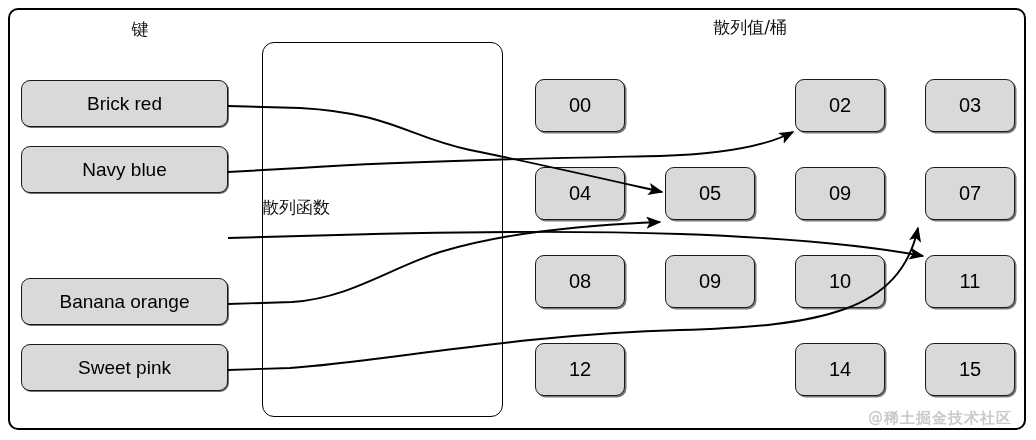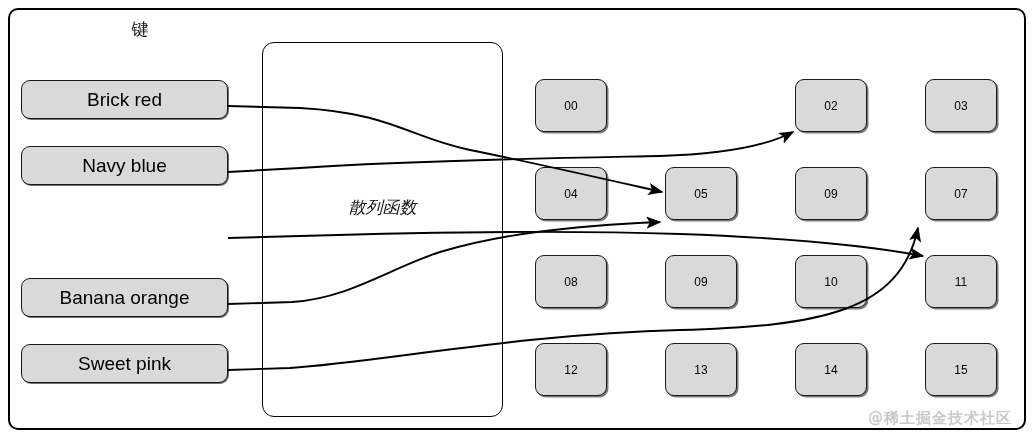--- a/index.html
+++ b/index.html
@@ -11,58 +11,58 @@
     position:absolute;left:8px;top:8px;width:1018px;height:422px;
     border:2px solid #000;border-radius:10px;box-sizing:border-box;background:#fff;
   }
   .col-header{
     position:absolute;font-size:17px;color:#111;text-align:center;
     font-family:"DejaVu Sans","Liberation Sans",sans-serif;white-space:nowrap;
   }
   #keys-header{left:60px;top:18px;width:160px;}
   #buckets-header{left:640px;top:16px;width:220px;}
   .key-box{
-    position:absolute;left:21px;width:207px;height:39px;
+    position:absolute;left:21px;width:207px;height:47px;
     background:#d9d9d9;border:1.6px solid #1a1a1a;border-radius:9px;
     box-shadow:1px 1px 0 #6e6e6e;
     display:flex;align-items:center;justify-content:center;
     font-size:19px;color:#000;box-sizing:border-box;
   }
   #hash-box{
     position:absolute;left:262px;top:42px;width:241px;height:375px;
     border:1.8px solid #000;border-radius:12px;box-sizing:border-box;background:transparent;
   }
   #hash-label{
-    position:absolute;left:262px;top:196px;width:241px;text-align:center;
+    position:absolute;left:262px;top:196px;width:241px;
     font-size:17px;color:#111;
     font-family:"DejaVu Sans","Liberation Sans",sans-serif;
-    font-style:italic;
   }
   .bucket{
-    position:absolute;width:72px;height:53px;
+    position:absolute;width:90px;height:53px;
     background:#d9d9d9;border:1.6px solid #1a1a1a;border-radius:9px;
     box-shadow:1.5px 1.5px 0 #7a7a7a;
     display:flex;align-items:center;justify-content:center;
-    font-size:12px;color:#000;box-sizing:border-box;
+    font-size:20px;color:#000;box-sizing:border-box;
   }
   #wires{position:absolute;left:0;top:0;width:1036px;height:440px;pointer-events:none;}
   #watermark{
     position:absolute;right:24px;bottom:12px;font-size:15px;color:#c9c9c9;
     font-family:"DejaVu Sans","Liberation Sans",sans-serif;letter-spacing:1px;font-weight:bold;
   }
 </style>
 </head>
 <body>
 
 <div id="stage">
 
   <div id="outer-frame"></div>
 
   <div class="col-header" id="keys-header">键</div>
 
+  <div class="col-header" id="buckets-header">散列值/桶</div>
 
   <div class="key-box" style="top:80px">Brick red</div>
   <div class="key-box" style="top:146px">Navy blue</div>
   <div class="key-box" style="top:278px">Banana orange</div>
   <div class="key-box" style="top:344px">Sweet pink</div>
 
   <div id="hash-box"></div>
   <div id="hash-label">散列函数</div>
 
   <div class="bucket" style="left:535px;top:79px">00</div>
@@ -73,21 +73,20 @@
   <div class="bucket" style="left:665px;top:167px">05</div>
   <div class="bucket" style="left:795px;top:167px">09</div>
   <div class="bucket" style="left:925px;top:167px">07</div>
 
   <div class="bucket" style="left:535px;top:255px">08</div>
   <div class="bucket" style="left:665px;top:255px">09</div>
   <div class="bucket" style="left:795px;top:255px">10</div>
   <div class="bucket" style="left:925px;top:255px">11</div>
 
   <div class="bucket" style="left:535px;top:343px">12</div>
-  <div class="bucket" style="left:665px;top:343px">13</div>
   <div class="bucket" style="left:795px;top:343px">14</div>
   <div class="bucket" style="left:925px;top:343px">15</div>
 
   <svg id="wires" viewBox="0 0 1036 440">
     <defs>
       <marker id="ah" markerWidth="9" markerHeight="9" refX="7.2" refY="3.2" orient="auto" markerUnits="strokeWidth">
         <path d="M0,0 L8,3.2 L0,6.4 L1.8,3.2 z" fill="#000"></path>
       </marker>
     </defs>
 

